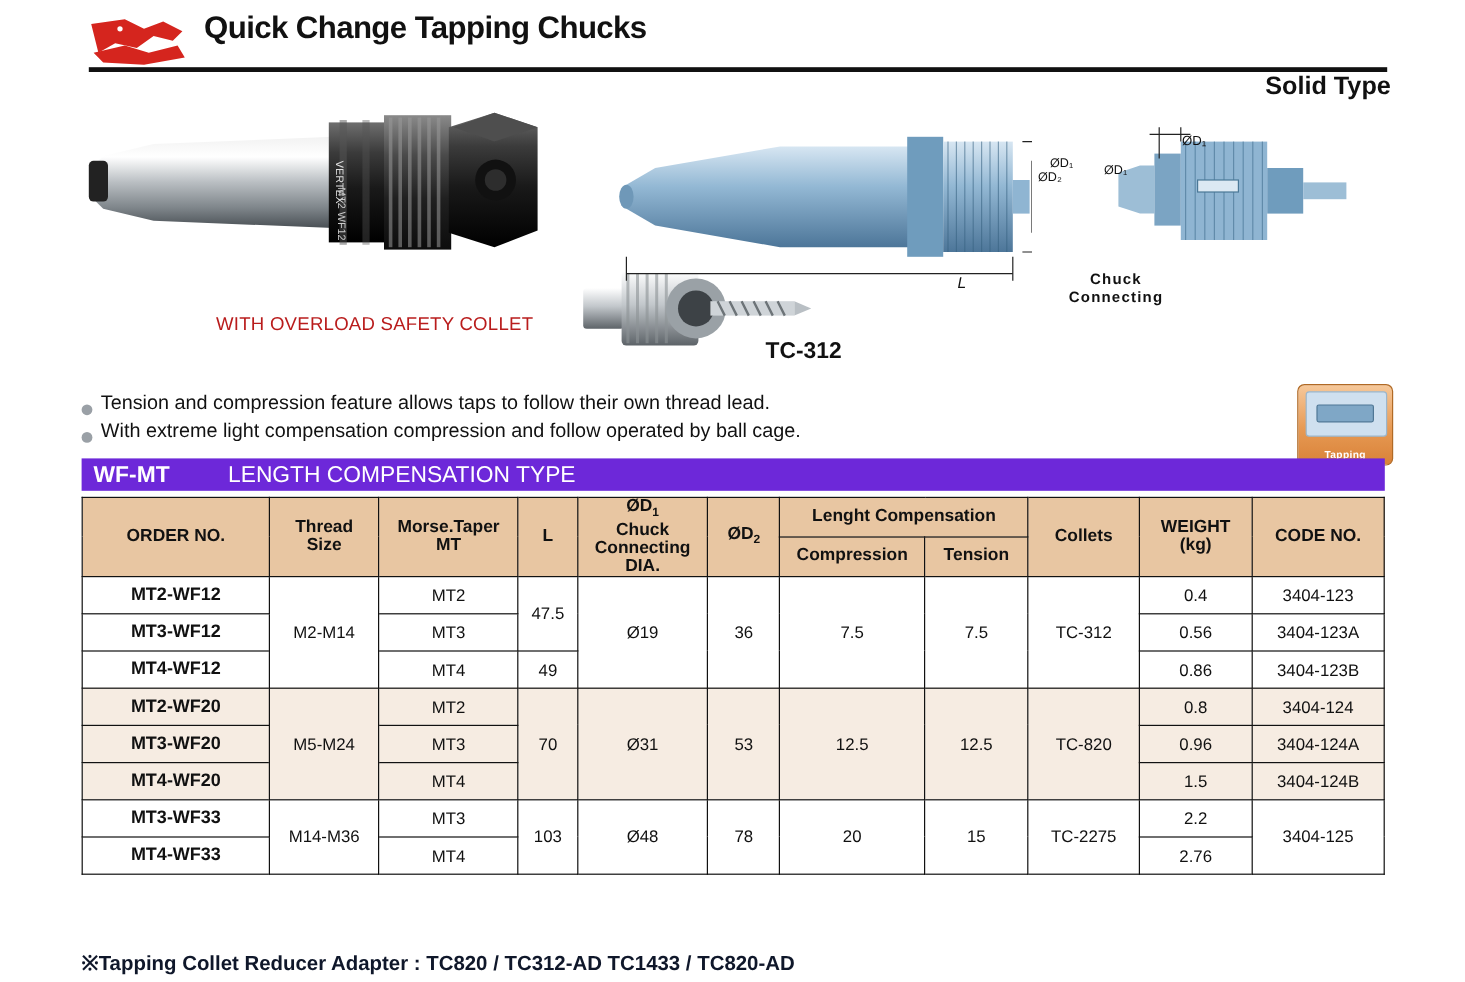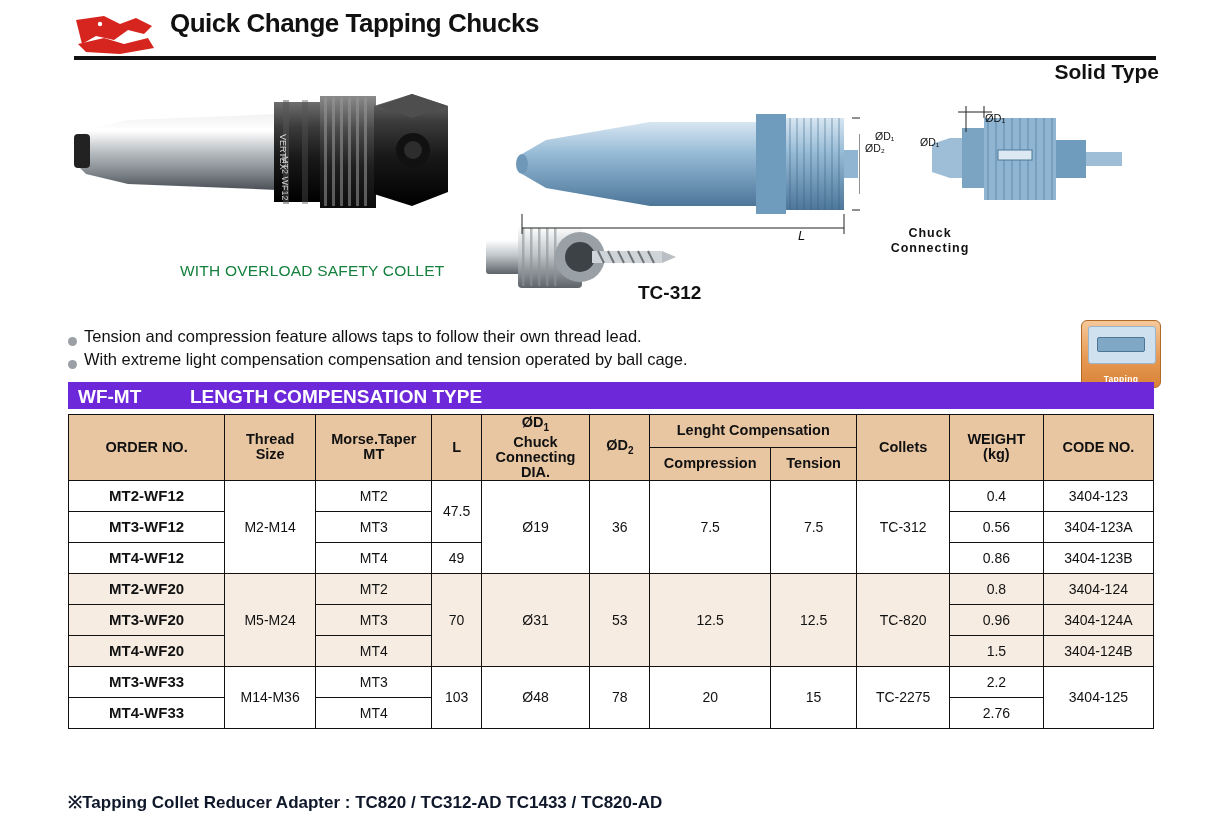--- a/index.html
+++ b/index.html
@@ -26,21 +26,21 @@
   .solid-type{
     position:absolute;right:62px;top:60px;
     font-size:21px;font-weight:bold;color:#111;
   }
 
   
   .art{position:absolute;left:60px;top:86px;width:1110px;height:236px;}
 
   .overload-label{
     position:absolute;left:120px;top:176px;
-    font-size:15.5px;color:#15803d;letter-spacing:.2px;white-space:nowrap;
+    font-size:15.5px;color:#b91c1c;letter-spacing:.2px;white-space:nowrap;
   }
   .tc312-label{
     position:absolute;left:578px;top:196px;
     font-size:19px;font-weight:bold;color:#111;
   }
   .chuck-conn-label{
     position:absolute;left:805px;top:140px;
     font-size:12.5px;font-weight:bold;color:#111;line-height:15px;
     letter-spacing:1px;text-align:center;width:130px;
   }
@@ -83,21 +83,21 @@
 
   
   .secbar{
     position:absolute;left:68px;top:382px;width:1086px;height:27px;
     background:#6d28d9;
   }
   .secbar .code{
     position:absolute;left:10px;top:4px;font-size:19px;font-weight:bold;color:#fff;
   }
   .secbar .name{
-    position:absolute;left:122px;top:4px;font-size:19px;font-weight:bold;color:#fff;text-align:center;
+    position:absolute;left:122px;top:4px;font-size:19px;font-weight:normal;color:#fff;text-align:center;
   }
 
   
   table.spec{
     position:absolute;left:68px;top:414px;
     border-collapse:collapse;
     width:1086px;
     font-size:14px;color:#111;
   }
   table.spec th, table.spec td{
@@ -279,21 +279,21 @@
     </div>
   </div>
 
   <div class="bullets">
     <div class="bullet">
       <span class="dot"></span>
       <span class="txt">Tension and compression feature allows taps to follow their own thread lead.</span>
     </div>
     <div class="bullet">
       <span class="dot"></span>
-      <span class="txt">With extreme light compensation compensation and tension operated by ball cage.</span>
+      <span class="txt">With extreme light compensation compression and follow operated by ball cage.</span>
     </div>
   </div>
 
   <div class="badges">
     <div class="badge b2">
       <div class="pic"></div>
       <div class="cap">Tapping</div>
     </div>
   </div>
 

